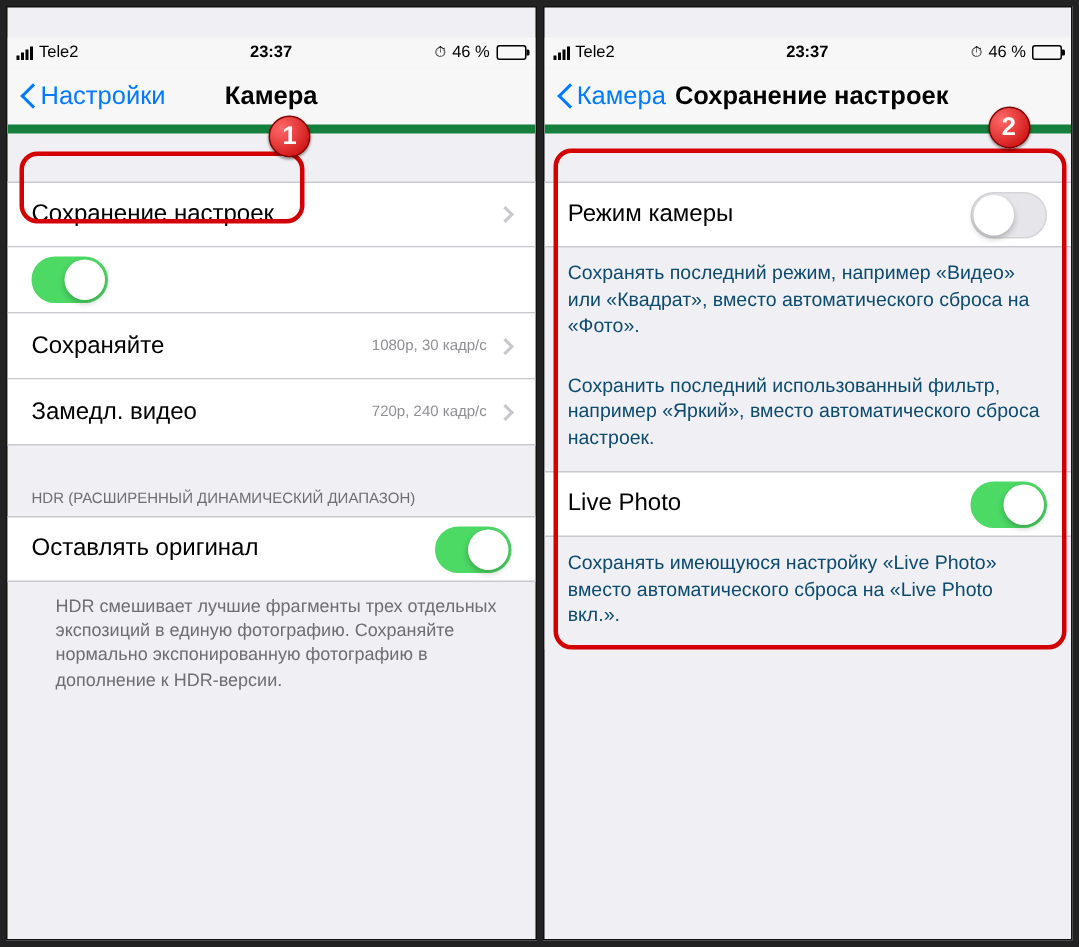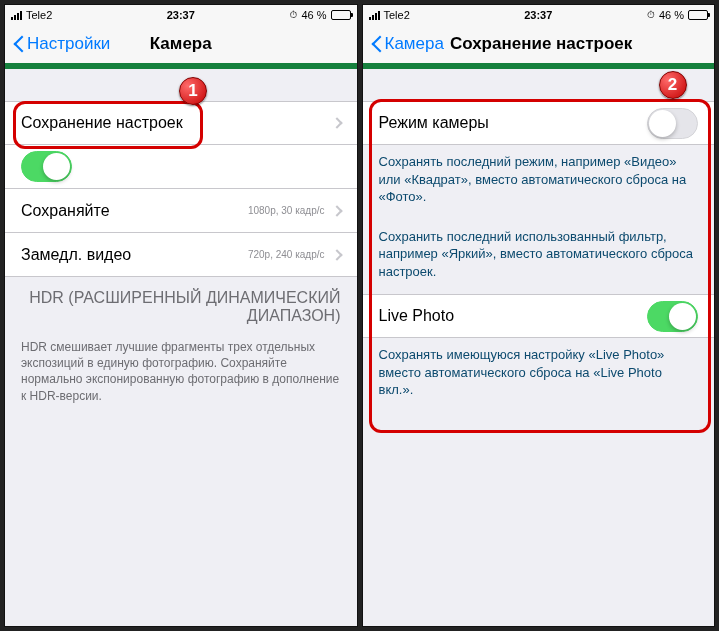--- a/index.html
+++ b/index.html
@@ -21,20 +21,21 @@
   
   .status-bar {
     height: 20px;
     background: #f7f7f7;
     display: flex;
     align-items: center;
     justify-content: space-between;
     padding: 0 6px;
     font-size: 11px;
     color: #000;
+    margin-top: 20px;
   }
   .status-left, .status-right { display: flex; align-items: center; gap: 4px; }
   .status-center { position: absolute; left: 0; right: 0; text-align: center; font-weight: 600; font-size: 11px; }
   .carrier { font-size: 11px; }
   .signal-bars { display: flex; align-items: flex-end; gap: 1px; }
   .signal-bars span { width: 2px; background: #000; display: inline-block; }
   .signal-bars span:nth-child(1){height:3px}
   .signal-bars span:nth-child(2){height:5px}
   .signal-bars span:nth-child(3){height:7px}
   .signal-bars span:nth-child(4){height:9px}
@@ -64,24 +65,24 @@
     content:""; position:absolute; left:3px; top:4px; width:10px; height:10px;
     border-left:2px solid #007aff; border-bottom:2px solid #007aff;
     transform: rotate(45deg);
   }
   .nav-title {
     position: absolute; left:0; right:0; text-align:center; font-size:17px; font-weight:600; color:#000;
   }
   .phone2 .nav-title { position: static; text-align:left; margin-left: 6px; }
   .phone2 .nav-inner { display:flex; align-items:center; }
   .group-header {
-    font-size: 16px; color:#6d6d72; padding: 12px 16px 6px; text-transform: uppercase; text-align: right;
+    font-size: 10px; color:#6d6d72; padding: 30px 16px 6px; text-transform: uppercase;
   }
   .group-footer {
-    font-size: 12px; color:#6d6d72; padding: 8px 16px 14px; line-height: 1.35;
+    font-size: 12px; color:#6d6d72; padding: 8px 16px 14px; line-height: 1.35; margin-left: 16px;
   }
   .row {
     background:#fff; min-height:44px; display:flex; align-items:center;
     padding: 0 16px; border-bottom: 1px solid #c8c7cc; position:relative;
     font-size: 16px; color:#000;
   }
   .row.first { border-top: 1px solid #c8c7cc; }
   .row .label { flex: 1; }
   .row .detail { color:#8e8e93; font-size:10px; margin-right:8px; }
   .row .chevron {
@@ -164,20 +165,26 @@
     <span class="detail">1080p, 30 кадр/с</span>
     <span class="chevron"></span>
   </div>
   <div class="row">
     <span class="label">Замедл. видео</span>
     <span class="detail">720p, 240 кадр/с</span>
     <span class="chevron"></span>
   </div>
 
   <div class="group-header">HDR (РАСШИРЕННЫЙ ДИНАМИЧЕСКИЙ ДИАПАЗОН)</div>
+  <div class="row first">
+    <span class="label">Оставлять оригинал</span>
+    <span class="switch on">
+        <span class="knob"></span>
+      </span>
+  </div>
   <div class="group-footer">HDR смешивает лучшие фрагменты трех отдельных экспозиций в единую фотографию. Сохраняйте нормально экспонированную фотографию в дополнение к HDR-версии.</div>
 
   <div class="callout-box" style="left:8px; top:96px; width:190px; height:48px;"></div>
   <div class="callout-badge" style="left:174px; top:72px;">1</div>
 </div>
 
 <div class="phone phone2">
 
   <div class="status-bar">
     <div class="status-left">

